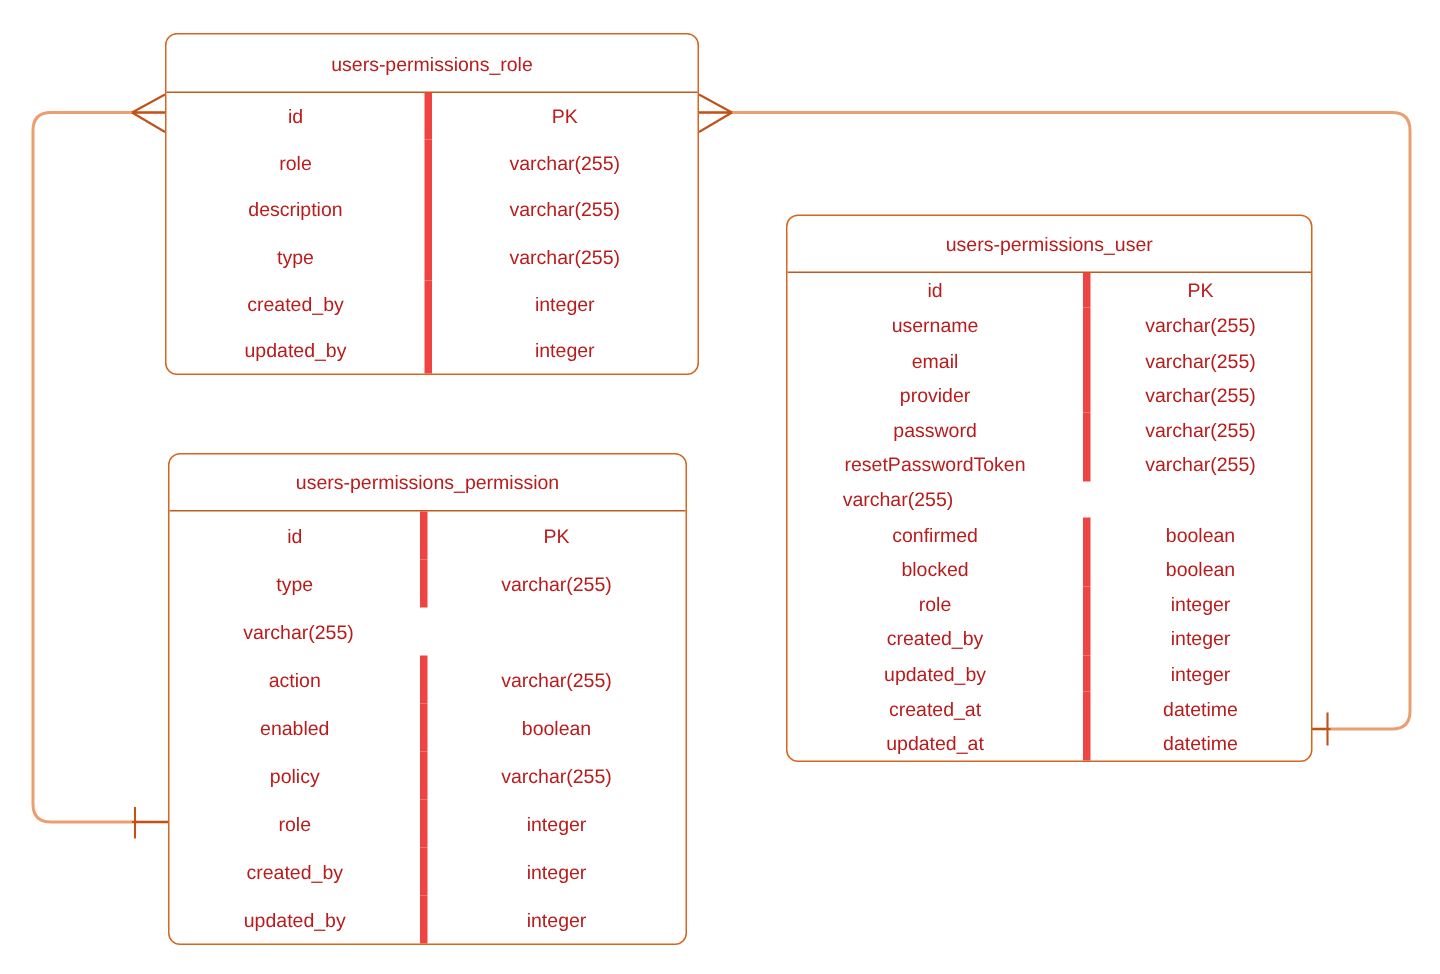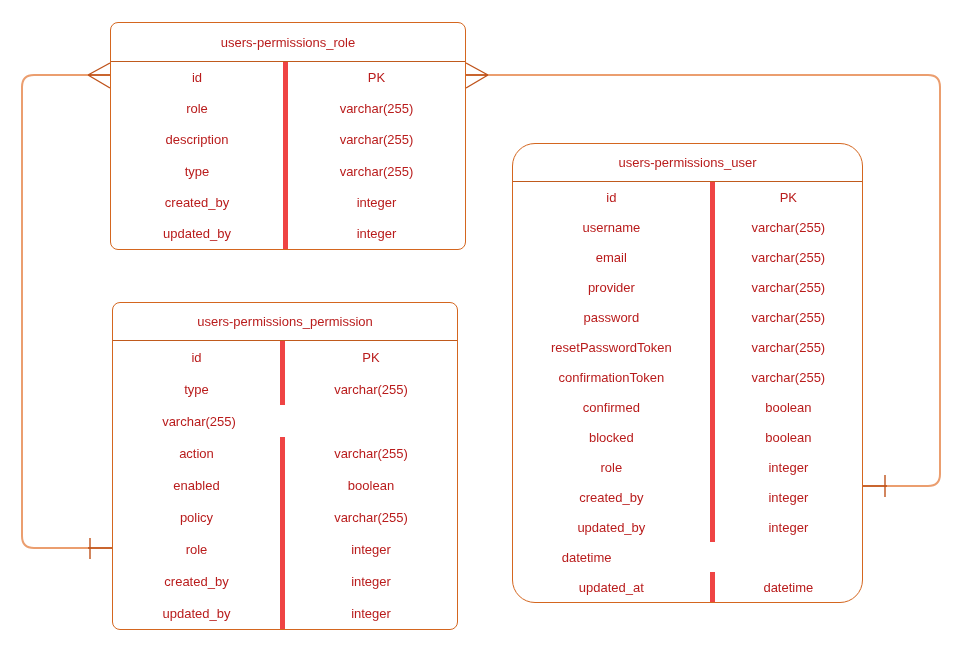--- a/index.html
+++ b/index.html
@@ -133,21 +133,21 @@
           <div class="cell type">integer</div>
         </div>
 
         <div class="trow">
           <div class="cell name">updated_by</div>
           <div class="cell type">integer</div>
         </div>
       </div>
   </div>
 
-  <div class="etable user" style="left:512px;top:143px;width:351px;height:460px;border-radius:23px;">
+  <div class="etable user" style="left:524px;top:143px;width:351px;height:365px;">
     <div class="table-header" style="height:37px;">users-permissions_user</div>
     <div class="table-rows">
 
         <div class="trow">
           <div class="cell name">id</div>
           <div class="cell type">PK</div>
         </div>
 
         <div class="trow">
           <div class="cell name">username</div>
@@ -168,21 +168,20 @@
           <div class="cell name">password</div>
           <div class="cell type">varchar(255)</div>
         </div>
 
         <div class="trow">
           <div class="cell name">resetPasswordToken</div>
           <div class="cell type">varchar(255)</div>
         </div>
 
         <div class="trow">
-          <div class="cell name">confirmationToken</div>
           <div class="cell type">varchar(255)</div>
         </div>
 
         <div class="trow">
           <div class="cell name">confirmed</div>
           <div class="cell type">boolean</div>
         </div>
 
         <div class="trow">
           <div class="cell name">blocked</div>
@@ -198,20 +197,21 @@
           <div class="cell name">created_by</div>
           <div class="cell type">integer</div>
         </div>
 
         <div class="trow">
           <div class="cell name">updated_by</div>
           <div class="cell type">integer</div>
         </div>
 
         <div class="trow">
+          <div class="cell name">created_at</div>
           <div class="cell type">datetime</div>
         </div>
 
         <div class="trow">
           <div class="cell name">updated_at</div>
           <div class="cell type">datetime</div>
         </div>
       </div>
   </div>
 

